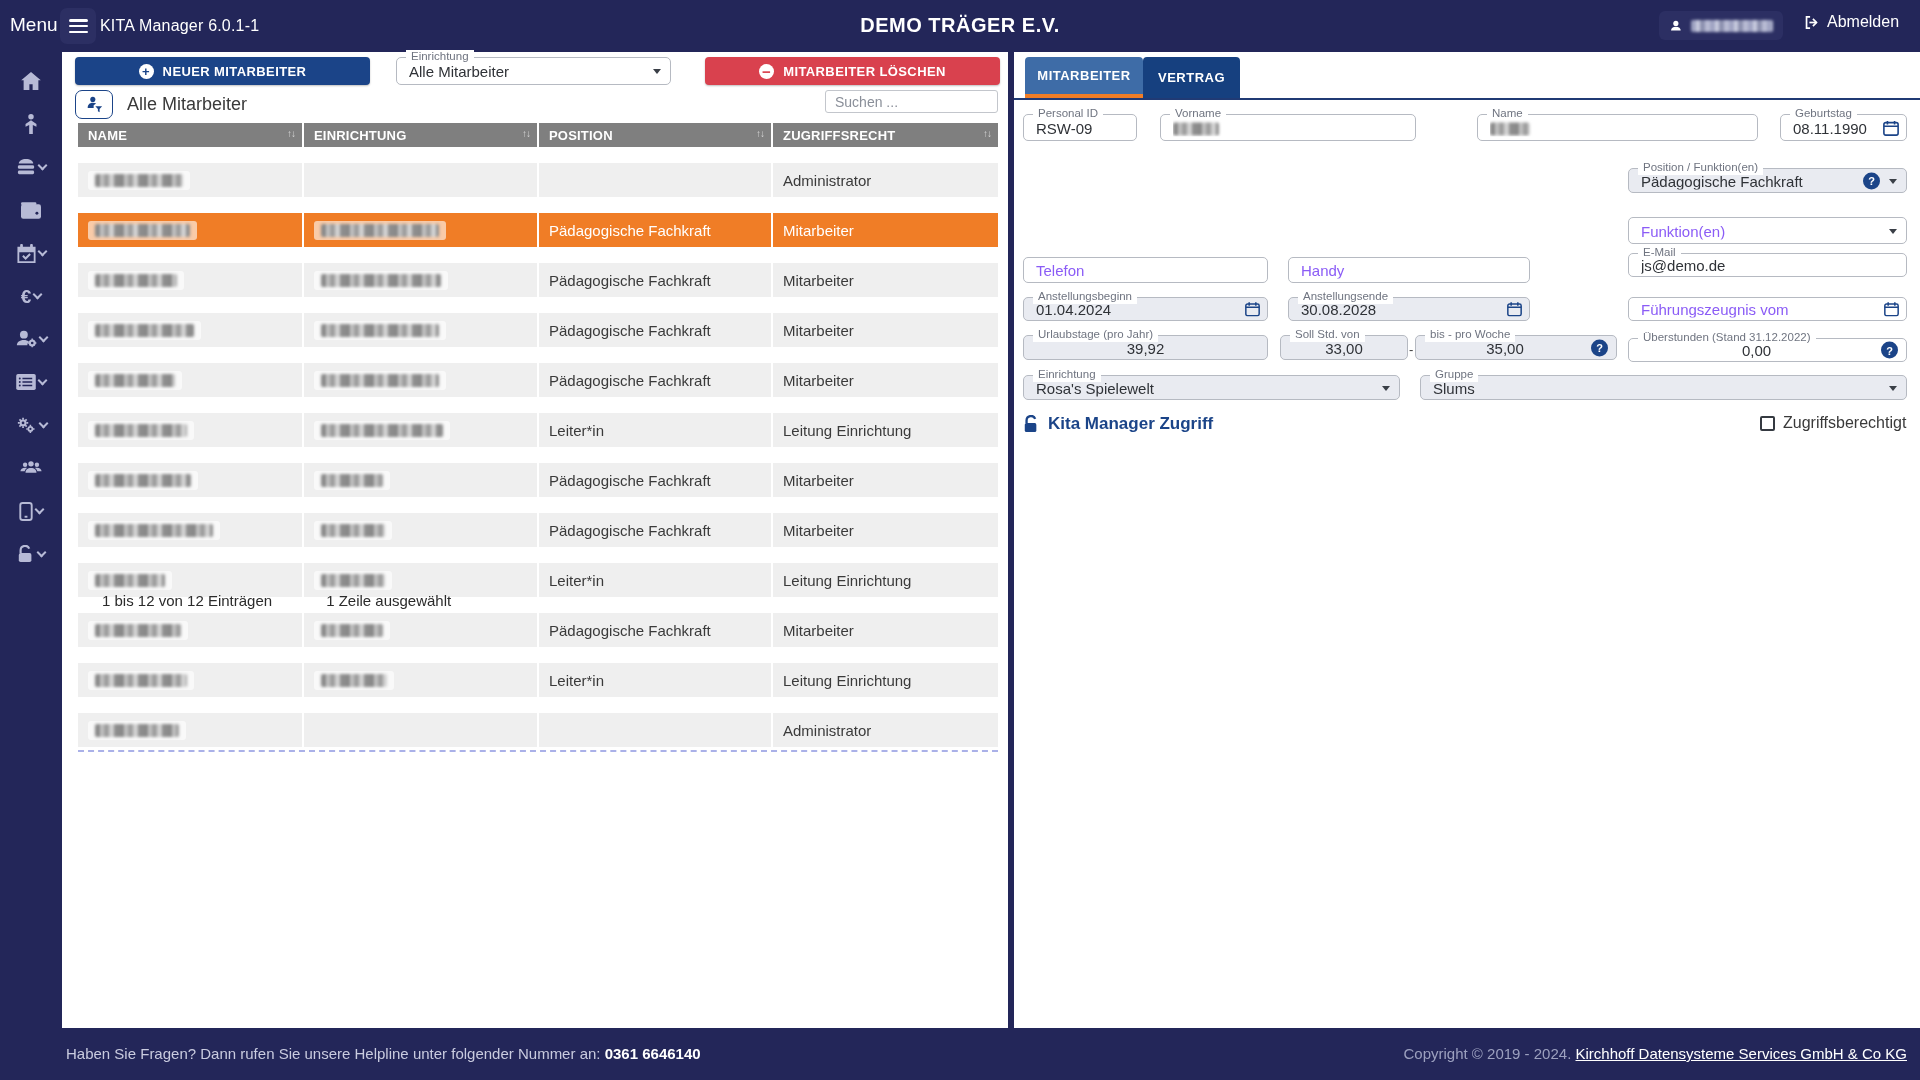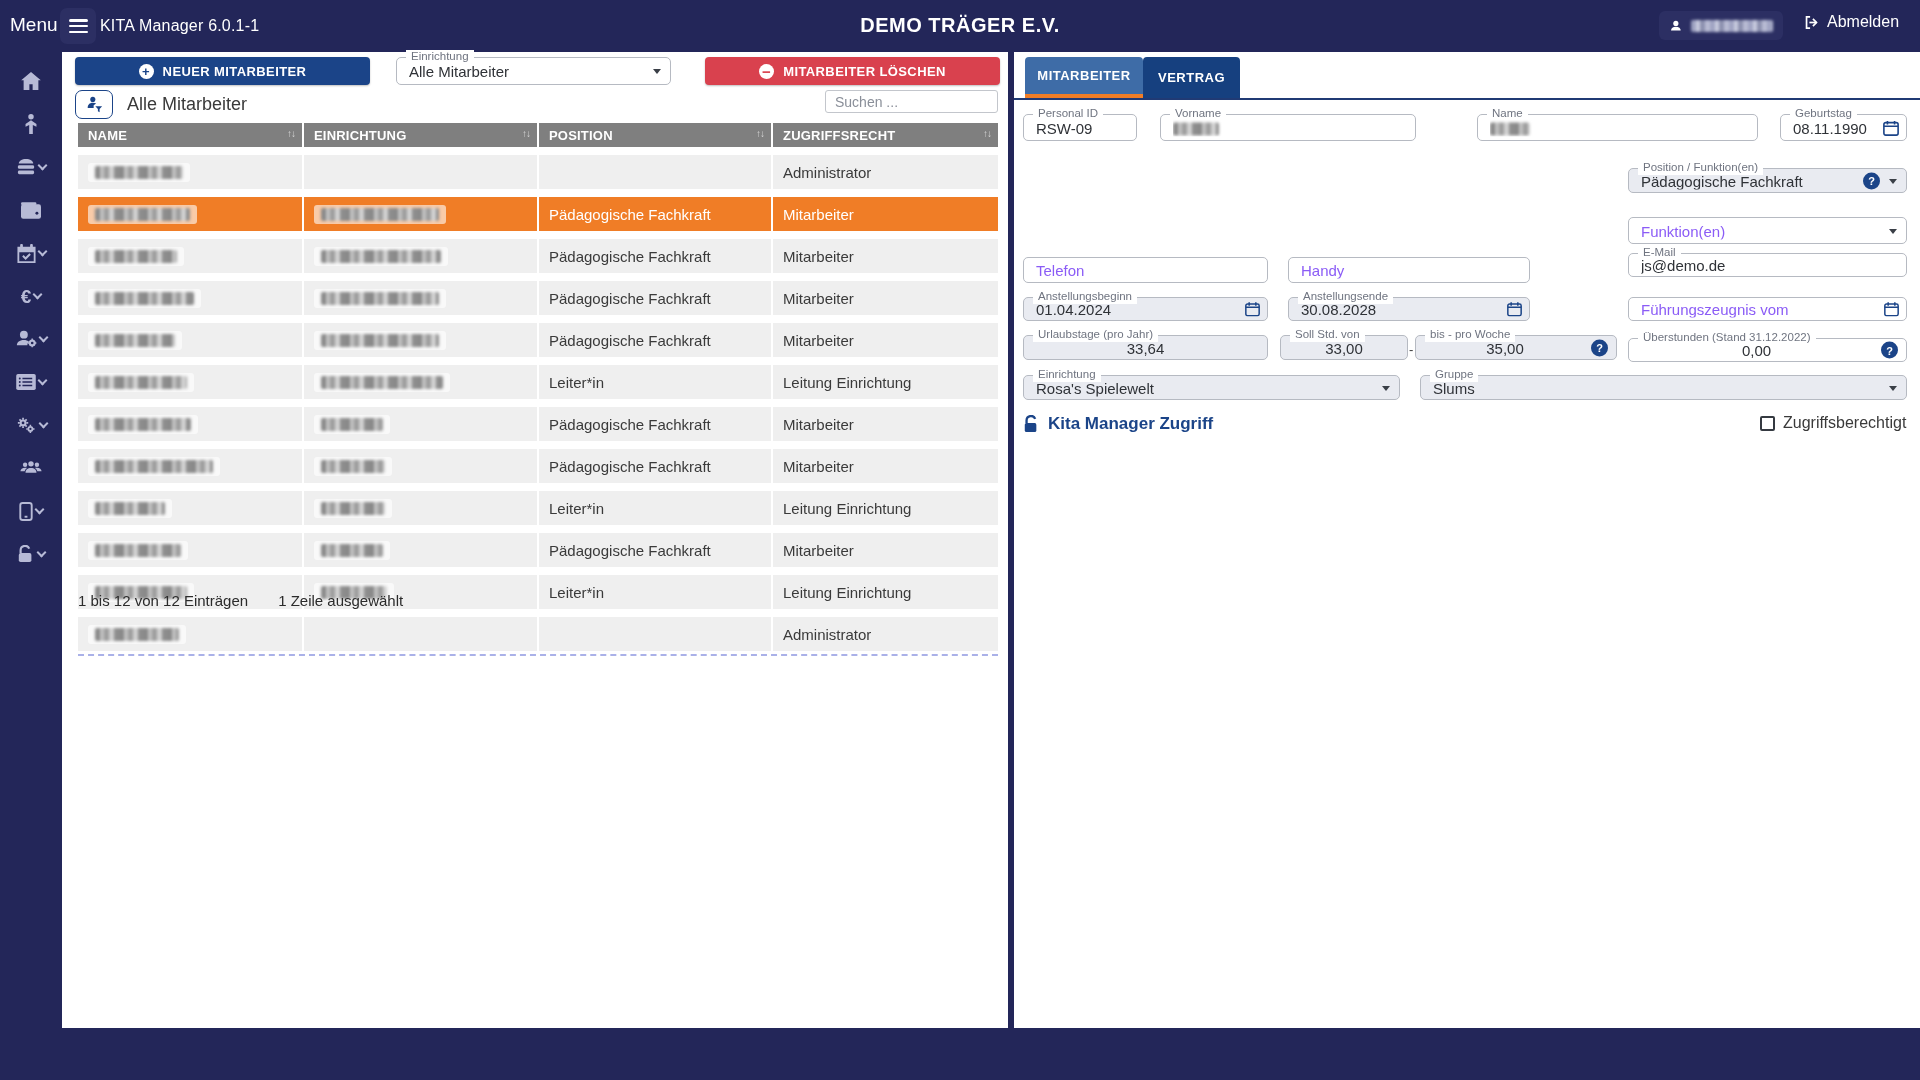--- a/index.html
+++ b/index.html
@@ -64,26 +64,26 @@
   #list-title{position:absolute;left:65px;top:42px;font-size:18px;color:#3a3a3a;}
   #search-input{position:absolute;left:763px;top:38px;width:173px;height:23px;border:1px solid #c3c6cc;border-radius:3px;padding:0 9px;font-size:14px;color:#555;outline:none;}
   #search-input::placeholder{color:#8a8f99;}
 
   
   #emp-table{position:absolute;left:16px;top:71px;width:920px;}
   .thead,.trow{display:grid;grid-template-columns:224px 233px 232px 1fr;column-gap:2px;}
   .thead{margin-bottom:0;}
   .th{position:relative;background:#7f7f7f;color:#fff;font-size:13px;font-weight:700;height:24px;display:flex;align-items:center;padding-left:10px;letter-spacing:.2px;}
   .sort-ico{position:absolute;right:7px;top:5px;font-size:10px;color:#d9d9d9;letter-spacing:-1px;}
-  .trow{margin-top:8px;}
+  .trow{margin-top:16px;}
   .tcell{background:#efefef;height:34px;display:flex;align-items:center;padding-left:10px;font-size:15px;color:#3a3a3a;overflow:hidden;white-space:nowrap;}
   .trow.selected .tcell{background:#f07d26;color:#fff;}
   #table-end{border-top:2px dashed #aab1e8;margin-top:3px;}
   #list-summary{position:absolute;left:16px;top:540px;font-size:15px;color:#2b2b2b;}
-  #list-summary span{margin-right:30px;}
+  #list-summary span{margin-right:30px;margin-left:24px;}
 
   
   .tab{position:absolute;top:5px;height:41px;display:flex;align-items:center;justify-content:center;color:#fff;font-size:13px;font-weight:700;letter-spacing:.5px;border-radius:4px 4px 0 0;cursor:pointer;}
   #tab-mitarbeiter{left:11px;width:118px;background:#3e6ca7;border-bottom:4px solid #f07d26;}
   #tab-vertrag{left:129px;width:97px;background:#16407f;}
   #tab-line{position:absolute;left:0;top:46px;width:906px;height:2px;background:#203a74;}
 
   
   #access-head{position:absolute;left:9px;top:362px;display:flex;align-items:center;gap:9px;color:#1b4488;font-size:17px;font-weight:700;}
   #access-check{position:absolute;left:746px;top:362px;display:flex;align-items:center;gap:8px;font-size:16px;color:#3a3a3a;}
@@ -479,21 +479,21 @@
     <div class="field" style="left:614px;top:245px;width:279px;height:24px">
       <span class="fvalue ph">Führungszeugnis vom</span>
       <svg class="cal-icon" width="15" height="15" viewBox="0 0 18 18" fill="none" stroke="#1b4488" stroke-width="1.8">
           <rect x="1" y="3" width="16" height="14" rx="2"></rect>
           <path d="M5 1v4M13 1v4M1 7h16"></path>
         </svg>
     </div>
 
     <div class="field gray" style="left:9px;top:283px;width:245px;height:25px">
       <span class="flabel">Urlaubstage (pro Jahr)</span>
-      <span class="fvalue center">33,64</span>
+      <span class="fvalue center">39,92</span>
     </div>
     <div class="field gray" style="left:266px;top:283px;width:128px;height:25px">
       <span class="flabel">Soll Std. von</span>
       <span class="fvalue center">33,00</span>
     </div>
     <span style="position:absolute;left:395px;top:290px;font-size:13px;color:#3a3a3a">-</span>
     <div class="field gray" style="left:401px;top:283px;width:202px;height:25px">
       <span class="flabel">bis - pro Woche</span>
       <span class="fvalue center" style="right:34px">35,00</span>
       <span class="qbadge noarrow">?</span>
@@ -521,14 +521,24 @@
           <rect x="2" y="9" width="13" height="10" rx="1.8" fill="#1b4488"></rect>
         </svg>
       <span>Kita Manager Zugriff</span>
     </div>
     <div id="access-check">
       <span class="checkbox"></span>
       <span>Zugriffsberechtigt</span>
     </div>
   </div>
 
+  <div id="footer">
+    <div class="left">
+      <span>Haben Sie Fragen? Dann rufen Sie unsere Helpline unter folgender Nummer an:</span>
+      <b>0361 6646140</b>
+    </div>
+    <div class="right">
+      <span>Copyright © 2019 - 2024.</span>
+      <a>Kirchhoff Datensysteme Services GmbH &amp; Co KG</a>
+    </div>
+  </div>
 
 </div>
 
 </body></html>

